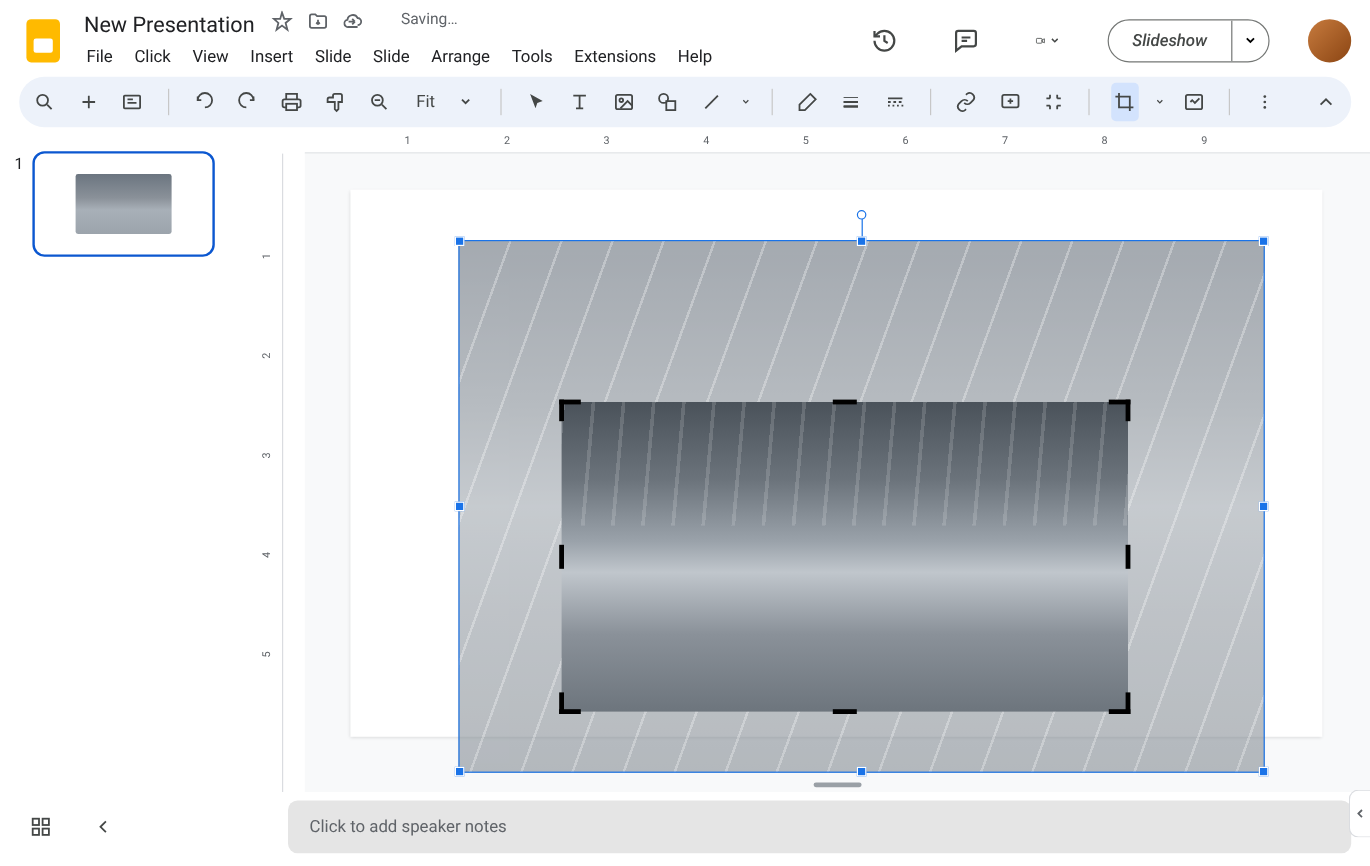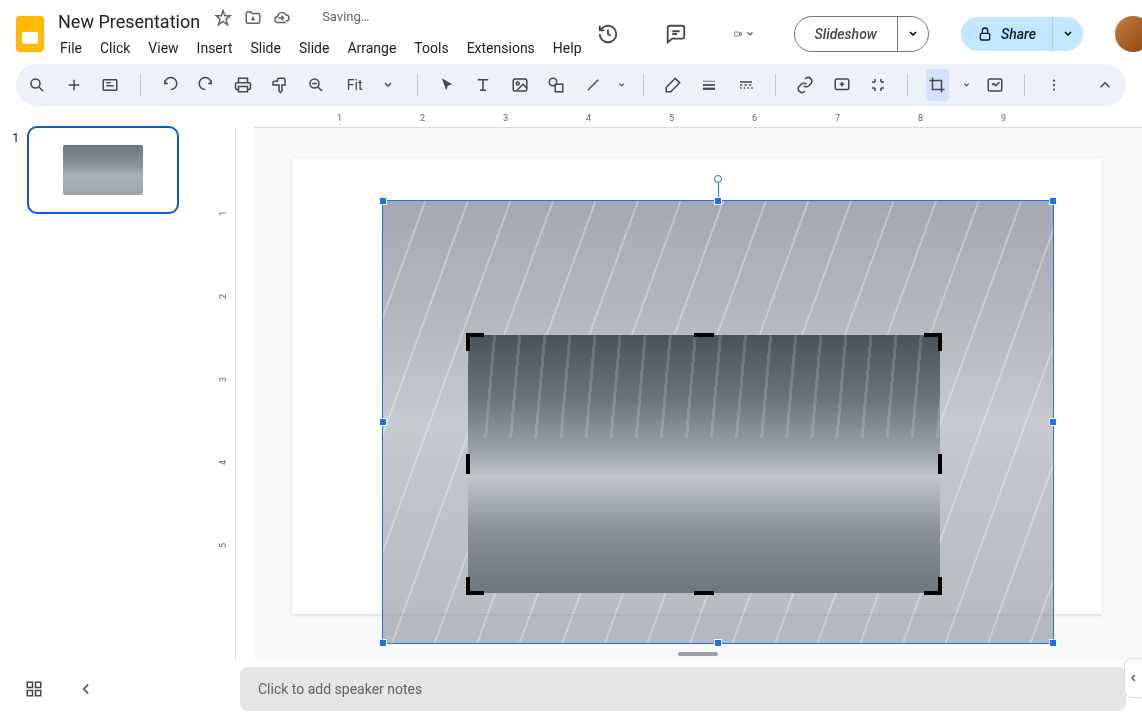--- a/index.html
+++ b/index.html
@@ -161,34 +161,20 @@
         </svg>
       </div>
     <div class="slideshow-group">
       <div class="slideshow-btn">Slideshow</div>
       <div class="slideshow-drop">
           <svg width="10" height="10" viewBox="0 0 10 10">
             <path d="M2 3l3 3 3-3" stroke="currentColor" stroke-width="1.5" fill="none"></path>
           </svg>
         </div>
     </div>
-    <div class="share-group">
-      <div class="share-btn">
-        <svg width="16" height="16" viewBox="0 0 24 24" fill="none" stroke="currentColor" stroke-width="2">
-            <rect x="5" y="11" width="14" height="10" rx="2"></rect>
-            <path d="M8 11V7a4 4 0 018 0v4"></path>
-          </svg>
-        <span>Share</span>
-      </div>
-      <div class="share-drop">
-          <svg width="10" height="10" viewBox="0 0 10 10">
-            <path d="M2 3l3 3 3-3" stroke="currentColor" stroke-width="1.5" fill="none"></path>
-          </svg>
-        </div>
-    </div>
     <div class="avatar"></div>
   </div>
 </div>
 
 <div class="toolbar">
   <div class="tool-btn">
       <svg viewBox="0 0 24 24" fill="none" stroke="currentColor" stroke-width="2">
         <circle cx="10" cy="10" r="6"></circle>
         <path d="M20 20l-5-5"></path>
       </svg>

